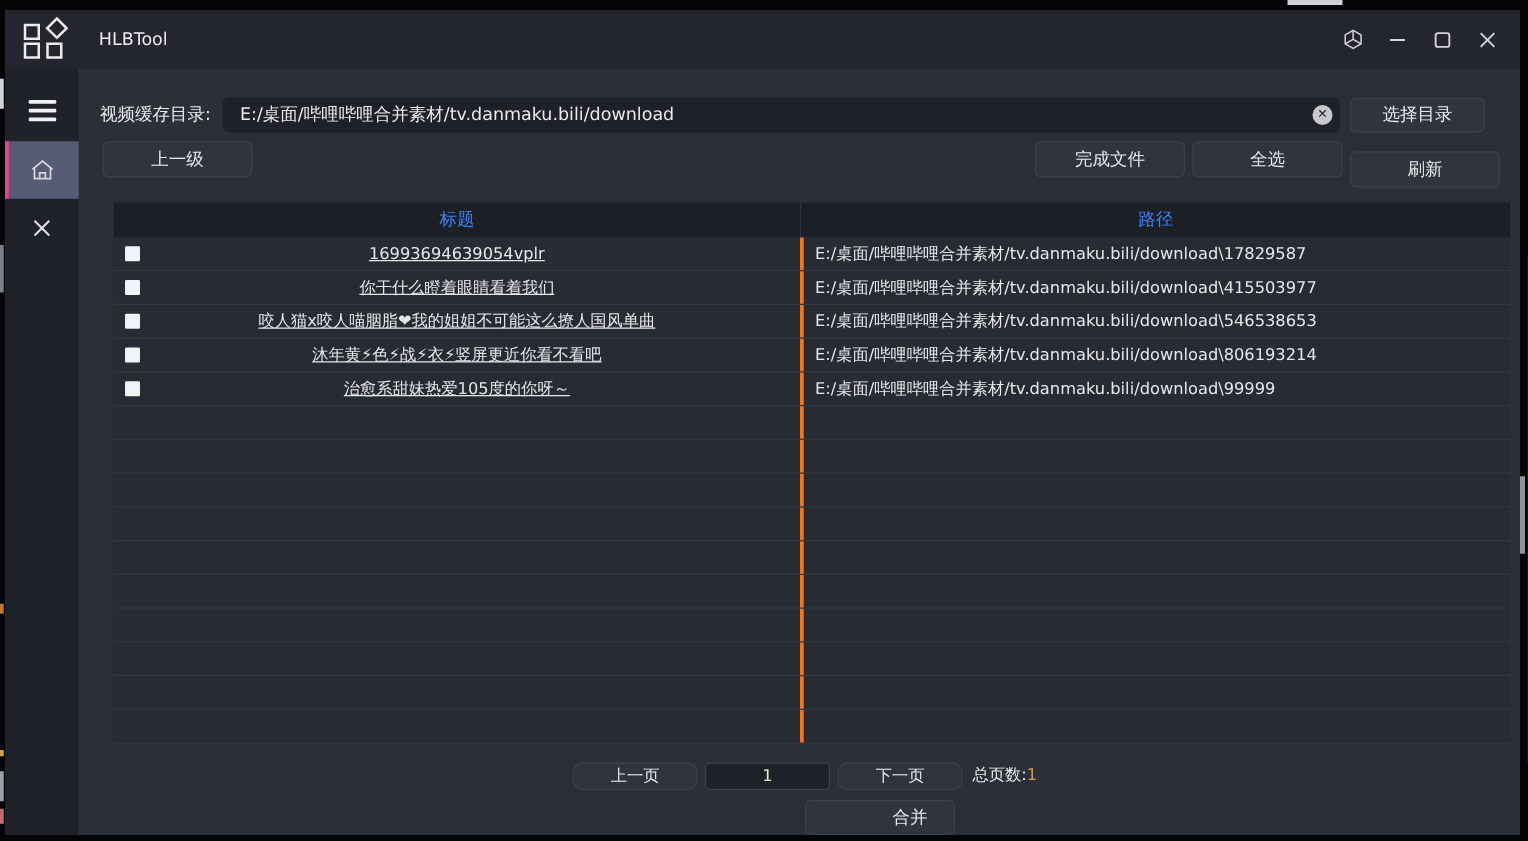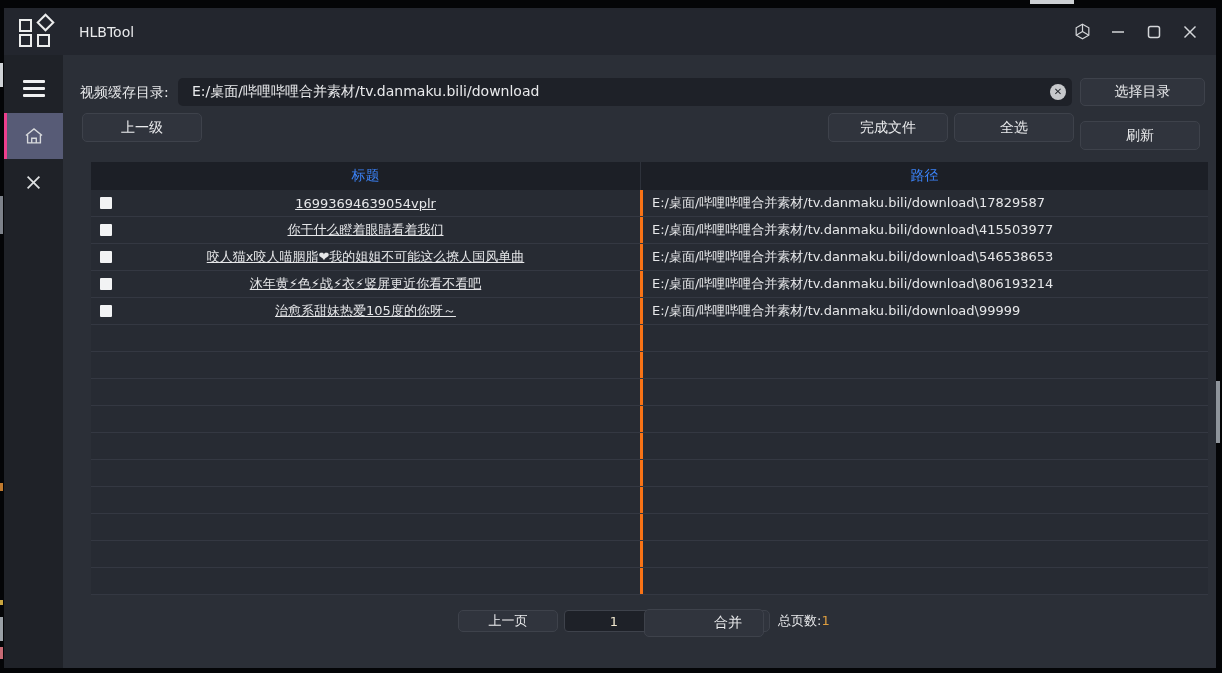--- a/index.html
+++ b/index.html
@@ -54,52 +54,52 @@
     position: absolute; left: 1046px; top: 76px; width: 16px; height: 16px;
     background: #c6c8cb; border-radius: 50%;
     display: flex; align-items: center; justify-content: center;
     color: #23262c; font-size: 10px; font-weight: bold; line-height: 1; cursor: default;
   }
   
   .btn {
     position: absolute; background: #30343d; border: 1px solid #3e424b; border-radius: 5px;
     color: #e9eaec; font-size: 14px; display: flex; align-items: center; justify-content: center;
   }
-  .btn-choose  { left: 1076px; top: 70px;  width: 125px; height: 28px; }
+  .btn-choose  { left: 1076px; top: 70px;  width: 108px; height: 28px; }
   .btn-up      { left: 78px;   top: 105px; width: 120px; height: 29px; }
   .btn-done    { left: 824px;  top: 105px; width: 120px; height: 29px; }
   .btn-selall  { left: 950px;  top: 105px; width: 120px; height: 29px; }
   .btn-refresh { left: 1076px; top: 105px; width: 120px; height: 29px; margin-top: 8px; }
   
   .table { position: absolute; left: 87px; top: 154px; width: 1117px; }
   .thead { display: flex; height: 28px; background: #1c1f26; }
   .th { display: flex; align-items: center; justify-content: center; font-size: 14px; color: #3b82f6; }
   .th.c1 { width: 549px; }
   .th.c2 { width: 568px; border-left: 1px solid #2e323b; }
   .tbody { background: #272b33; }
   .trow { display: flex; height: 27px; border-bottom: 1px solid #343842; background: #272b33; }
   .cell { display: flex; align-items: center; font-size: 13px; color: #e6e7e9; }
   .cell.c1 { width: 549px; position: relative; justify-content: center; text-decoration: underline; }
   .cell.c2 { width: 568px; border-left: 3px solid #f97316; padding-left: 9px; }
   .checkbox { position: absolute; left: 9px; top: 7px; width: 12px; height: 12px; background: #f2f3f4; border-radius: 1px; }
   
-  .pg-btn { font-size: 13px; height: 22px; }
+  .pg-btn { font-size: 13px; height: 22px; border-radius: 8px; }
   .pg-prev { left: 454px; top: 602px; width: 100px; }
   .pg-next { left: 666px; top: 602px; width: 100px; }
   .pg-input {
     position: absolute; left: 560px; top: 602px; width: 100px; height: 22px;
     background: #1e2128; border: 1px solid #3e424b; border-radius: 4px;
     color: #efe6cd; font-size: 13px; text-align: center; outline: none;
     font-family: "DejaVu Sans", "Liberation Sans", sans-serif;
   }
   .pg-total { position: absolute; left: 774px; top: 602px; height: 22px; line-height: 22px; font-size: 13px; }
   .pg-total .val { color: #dd9e3f; }
   
   .btn-extract { left: 514px; top: 632px; width: 120px; height: 28px; }
-  .btn-merge   { left: 640px; top: 601px; width: 120px; height: 28px; padding-left: 48px; }
+  .btn-merge   { left: 640px; top: 632px; width: 120px; height: 28px; padding-left: 48px; }
   
   .artifact { position: absolute; }
 </style>
 </head>
 <body>
 
 <div class="app">
 
   <div class="titlebar">
     <div class="app-logo">

